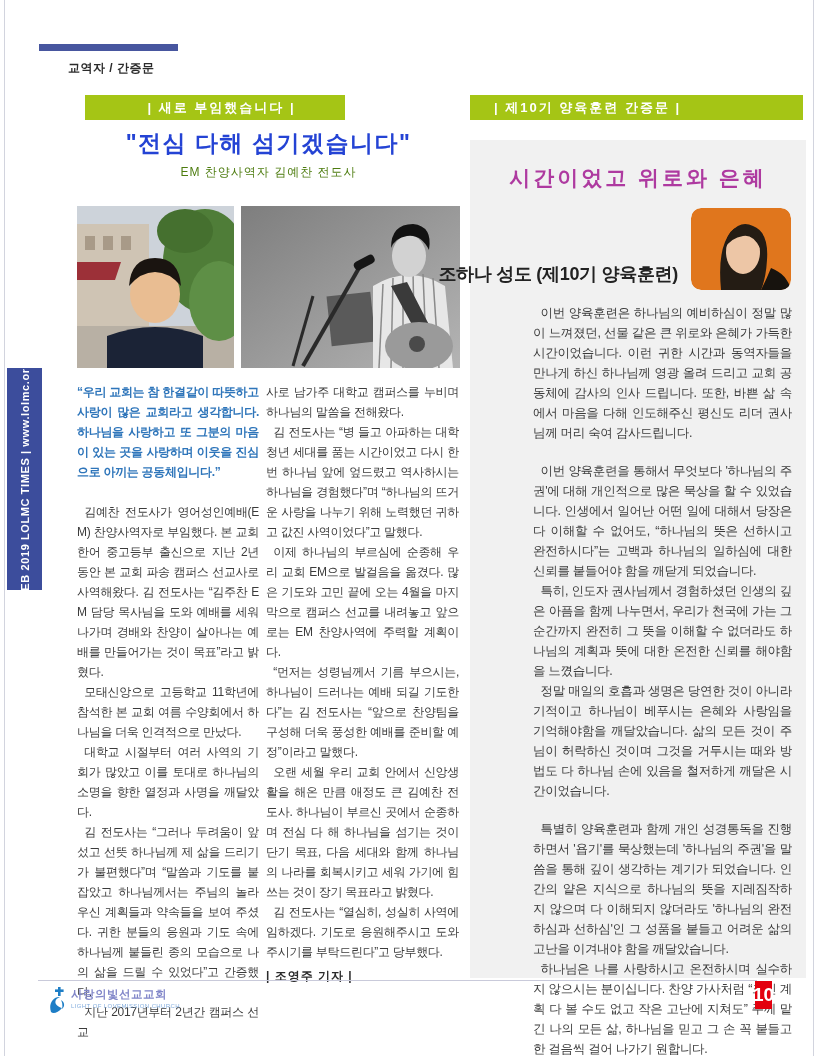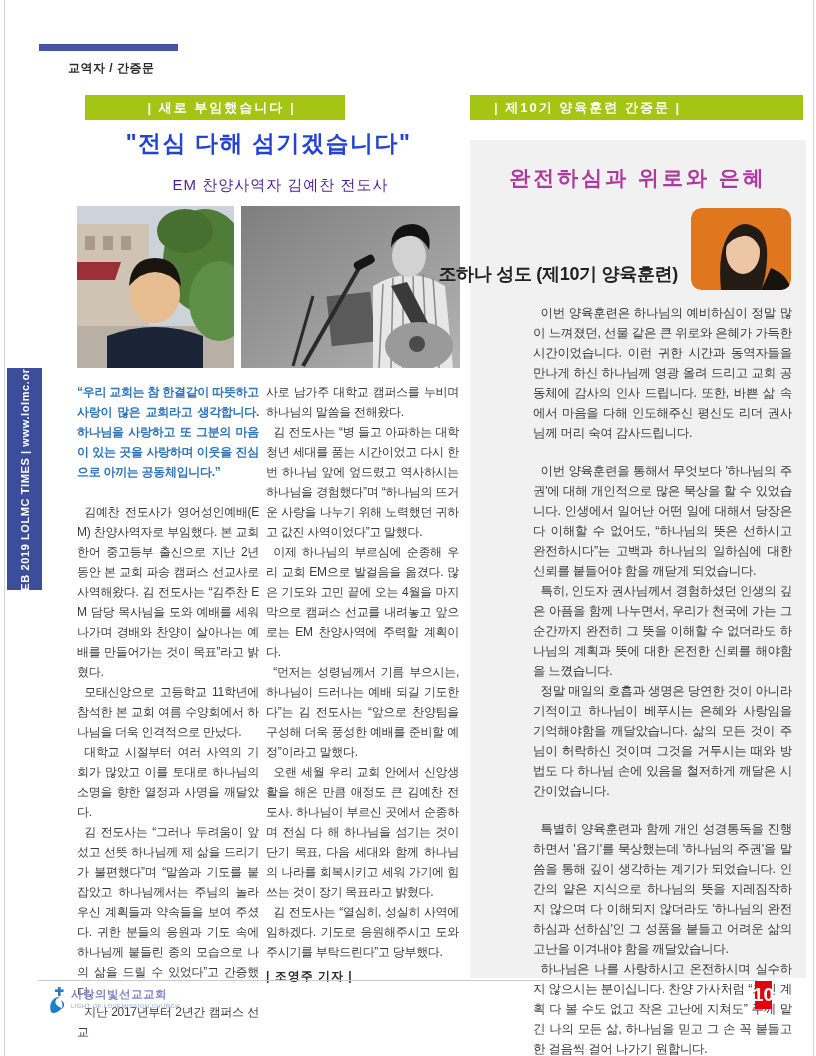--- a/index.html
+++ b/index.html
@@ -20,22 +20,22 @@
   .sidebar-text{writing-mode:vertical-rl;transform:rotate(180deg);color:#ffffff;font-weight:bold;
     font-size:11px;letter-spacing:0.6px;white-space:nowrap;}
 
   .badge{position:absolute;top:95px;height:25px;background:#a5c515;color:#ffffff;font-weight:bold;
     font-size:13px;letter-spacing:2px;line-height:25px;padding-left:13px;box-sizing:border-box;}
   .badge-left{left:85px;width:260px;text-align:center;}
   .badge-right{left:470px;width:333px;padding-left:24px;}
 
   .left-title{position:absolute;left:77px;top:128px;width:383px;margin:0;text-align:center;
     font-size:23px;font-weight:bold;color:#2443d4;letter-spacing:1.5px;}
-  .left-subtitle{position:absolute;left:77px;top:164px;width:383px;margin:12px;text-align:center;
-    font-size:15px;font-weight:normal;color:#4c1d95;letter-spacing:1px;}
+  .left-subtitle{position:absolute;left:77px;top:164px;width:383px;margin:0;text-align:center;
+    font-size:12px;font-weight:normal;color:#4d7c0f;letter-spacing:1px;}
 
   .photos{position:absolute;left:77px;top:206px;width:383px;height:162px;display:flex;gap:7px;}
   .photos svg{display:block;height:162px;}
 
   .col{position:absolute;top:382px;font-size:12px;line-height:20px;text-align:justify;
     letter-spacing:-0.3px;word-break:break-all;color:#3b3b3b;}
   .col1{left:77px;width:182px;}
   .col2{left:266px;width:193px;}
   .para{margin:0;}
   .para.indent{text-indent:0.6em;}
@@ -137,21 +137,21 @@
   <p class="para">사로 남가주 대학교 캠퍼스를 누비며 하나님의 말씀을 전해왔다.</p>
   <p class="para indent">김 전도사는 “병 들고 아파하는 대학 청년 세대를 품는 시간이었고 다시 한번 하나님 앞에 엎드렸고 역사하시는 하나님을 경험했다”며 “하나님의 뜨거운 사랑을 나누기 위해 노력했던 귀하고 값진 사역이었다”고 말했다.</p>
   <p class="para indent">이제 하나님의 부르심에 순종해 우리 교회 EM으로 발걸음을 옮겼다. 많은 기도와 고민 끝에 오는 4월을 마지막으로 캠퍼스 선교를 내려놓고 앞으로는 EM 찬양사역에 주력할 계획이다.</p>
   <p class="para indent">“먼저는 성령님께서 기름 부으시는, 하나님이 드러나는 예배 되길 기도한다”는 김 전도사는 “앞으로 찬양팀을 구성해 더욱 풍성한 예배를 준비할 예정”이라고 말했다.</p>
   <p class="para indent">오랜 세월 우리 교회 안에서 신앙생활을 해온 만큼 애정도 큰 김예찬 전도사. 하나님이 부르신 곳에서 순종하며 전심 다 해 하나님을 섬기는 것이 단기 목표, 다음 세대와 함께 하나님의 나라를 회복시키고 세워 가기에 힘쓰는 것이 장기 목표라고 밝혔다.</p>
   <p class="para indent">김 전도사는 “열심히, 성실히 사역에 임하겠다. 기도로 응원해주시고 도와주시기를 부탁드린다”고 당부했다.</p>
   <p class="byline">|  조영주 기자  |</p>
 </div>
 
 <div class="gray-box">
-  <h2 class="right-title">완전하심과  위로와  은혜</h2>
+  <h2 class="right-title">시간이었고  위로와  은혜</h2>
   <svg class="author-photo" width="100" height="82" viewBox="0 0 100 82">
     <rect width="100" height="82" rx="10" fill="#e0761d"></rect>
     <path d="M30 82 Q26 40 40 24 Q50 12 62 18 Q78 24 76 52 Q75 70 70 82 Z" fill="#241c14"></path>
     <ellipse cx="52" cy="44" rx="17" ry="22" fill="#edc6a6"></ellipse>
     <path d="M34 40 Q36 18 54 18 Q70 20 69 40 Q62 26 52 28 Q40 30 34 40 Z" fill="#241c14"></path>
     <path d="M80 60 Q96 66 100 82 L70 82 Q76 70 80 60 Z" fill="#17130e"></path>
   </svg>
   <div class="author-name">조하나 성도 (제10기 양육훈련)</div>
   <div class="right-body">
     <p class="para indent">이번 양육훈련은 하나님의 예비하심이 정말 많이 느껴졌던, 선물 같은 큰 위로와 은혜가 가득한 시간이었습니다. 이런 귀한 시간과 동역자들을 만나게 하신 하나님께 영광 올려 드리고 교회 공동체에 감사의 인사 드립니다. 또한, 바쁜 삶 속에서 마음을 다해 인도해주신 평신도 리더 권사님께 머리 숙여 감사드립니다.</p>

